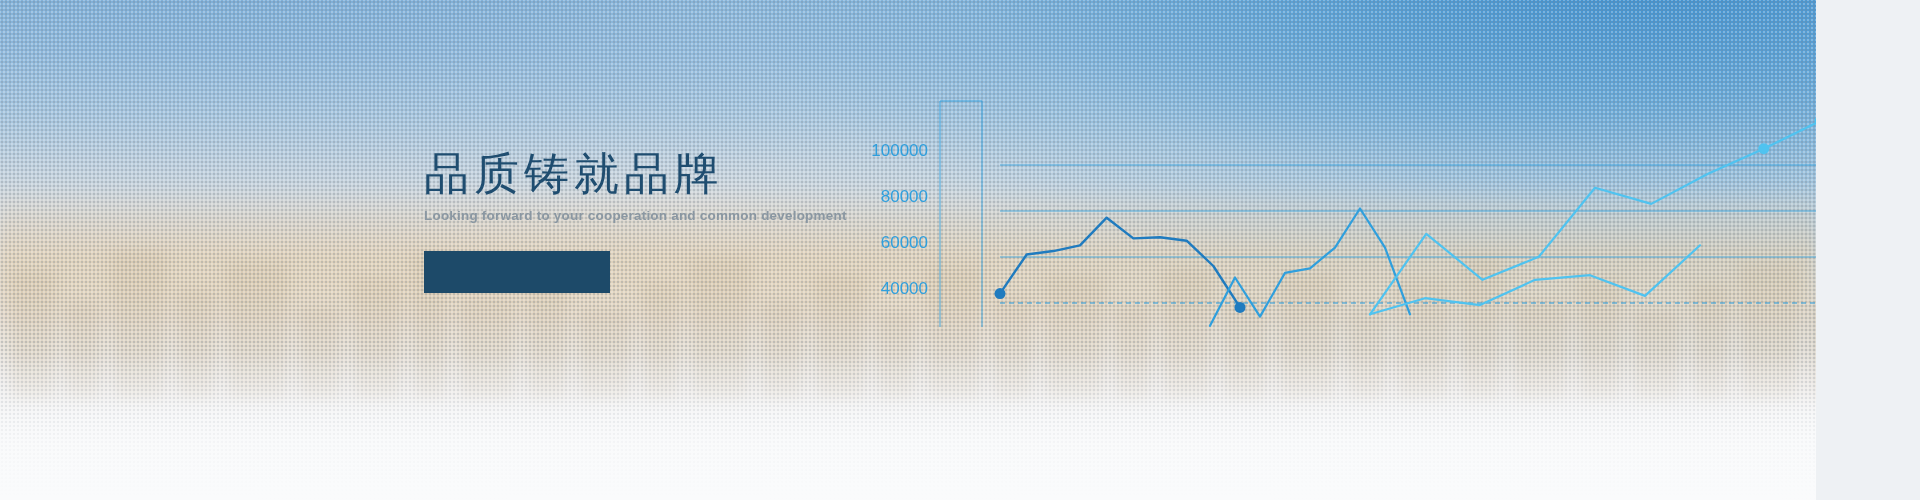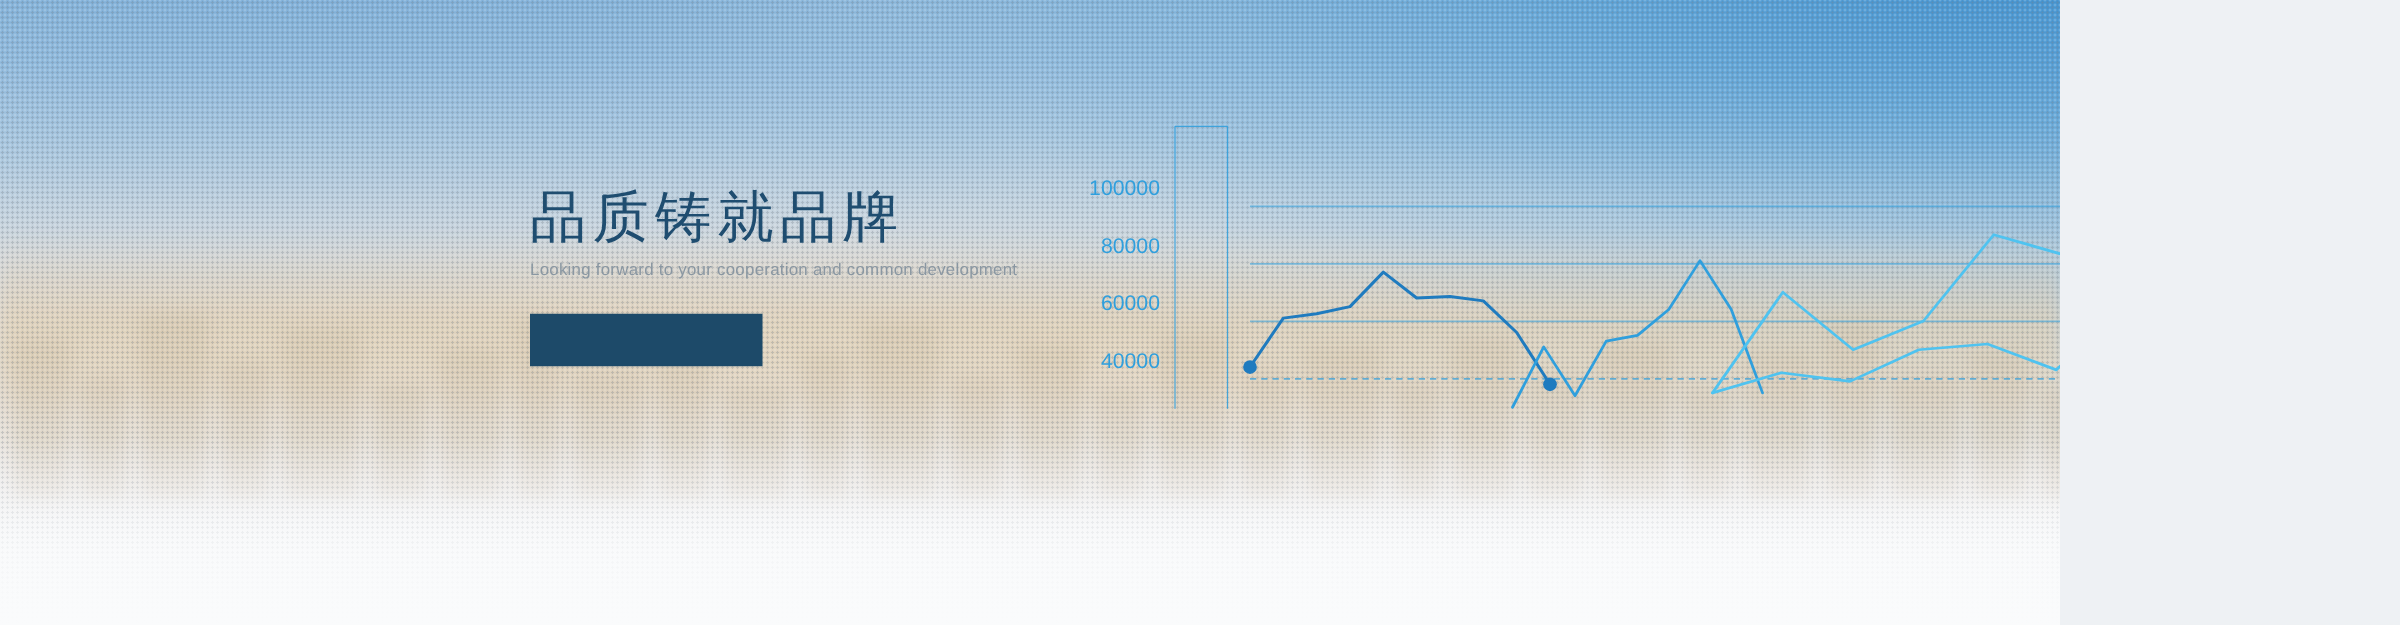--- a/index.html
+++ b/index.html
@@ -5,21 +5,21 @@
   * { margin:0; padding:0; box-sizing:border-box; }
   html, body { width:1920px; height:500px; overflow:hidden; }
   body {
     font-family:"Liberation Sans","DejaVu Sans",sans-serif;
     background:#eef1f4;
   }
 
   
   .banner{
     position:relative;
-    width:1648px; height:500px;
+    width:1816px; height:500px;
     overflow:hidden;
     background:
       linear-gradient(180deg,
         #7fb0d8 0%,
         #8db8dc 10%,
         #a8c6de 22%,
         #c3d2de 32%,
         #d6dadd 41%,
         #dcd8d2 50%,
         #ded7cc 57%,
@@ -114,21 +114,21 @@
     font-size:28px;
     letter-spacing:2.5px;
     color:#5b7890;
     font-weight:400;
   }
   .sub-en{
     margin-top:10px;
     font-size:13.5px;
     letter-spacing:.2px;
     color:#8a97a2;
-    font-weight:400;
+    font-weight:700;
   }
   .cta{
     display:block;
     margin-top:28px;
     width:186px; height:42px;
     background:#1d4a69;
     border:none;
     color:#ffffff;
     font-size:14px;
     letter-spacing:2px;

